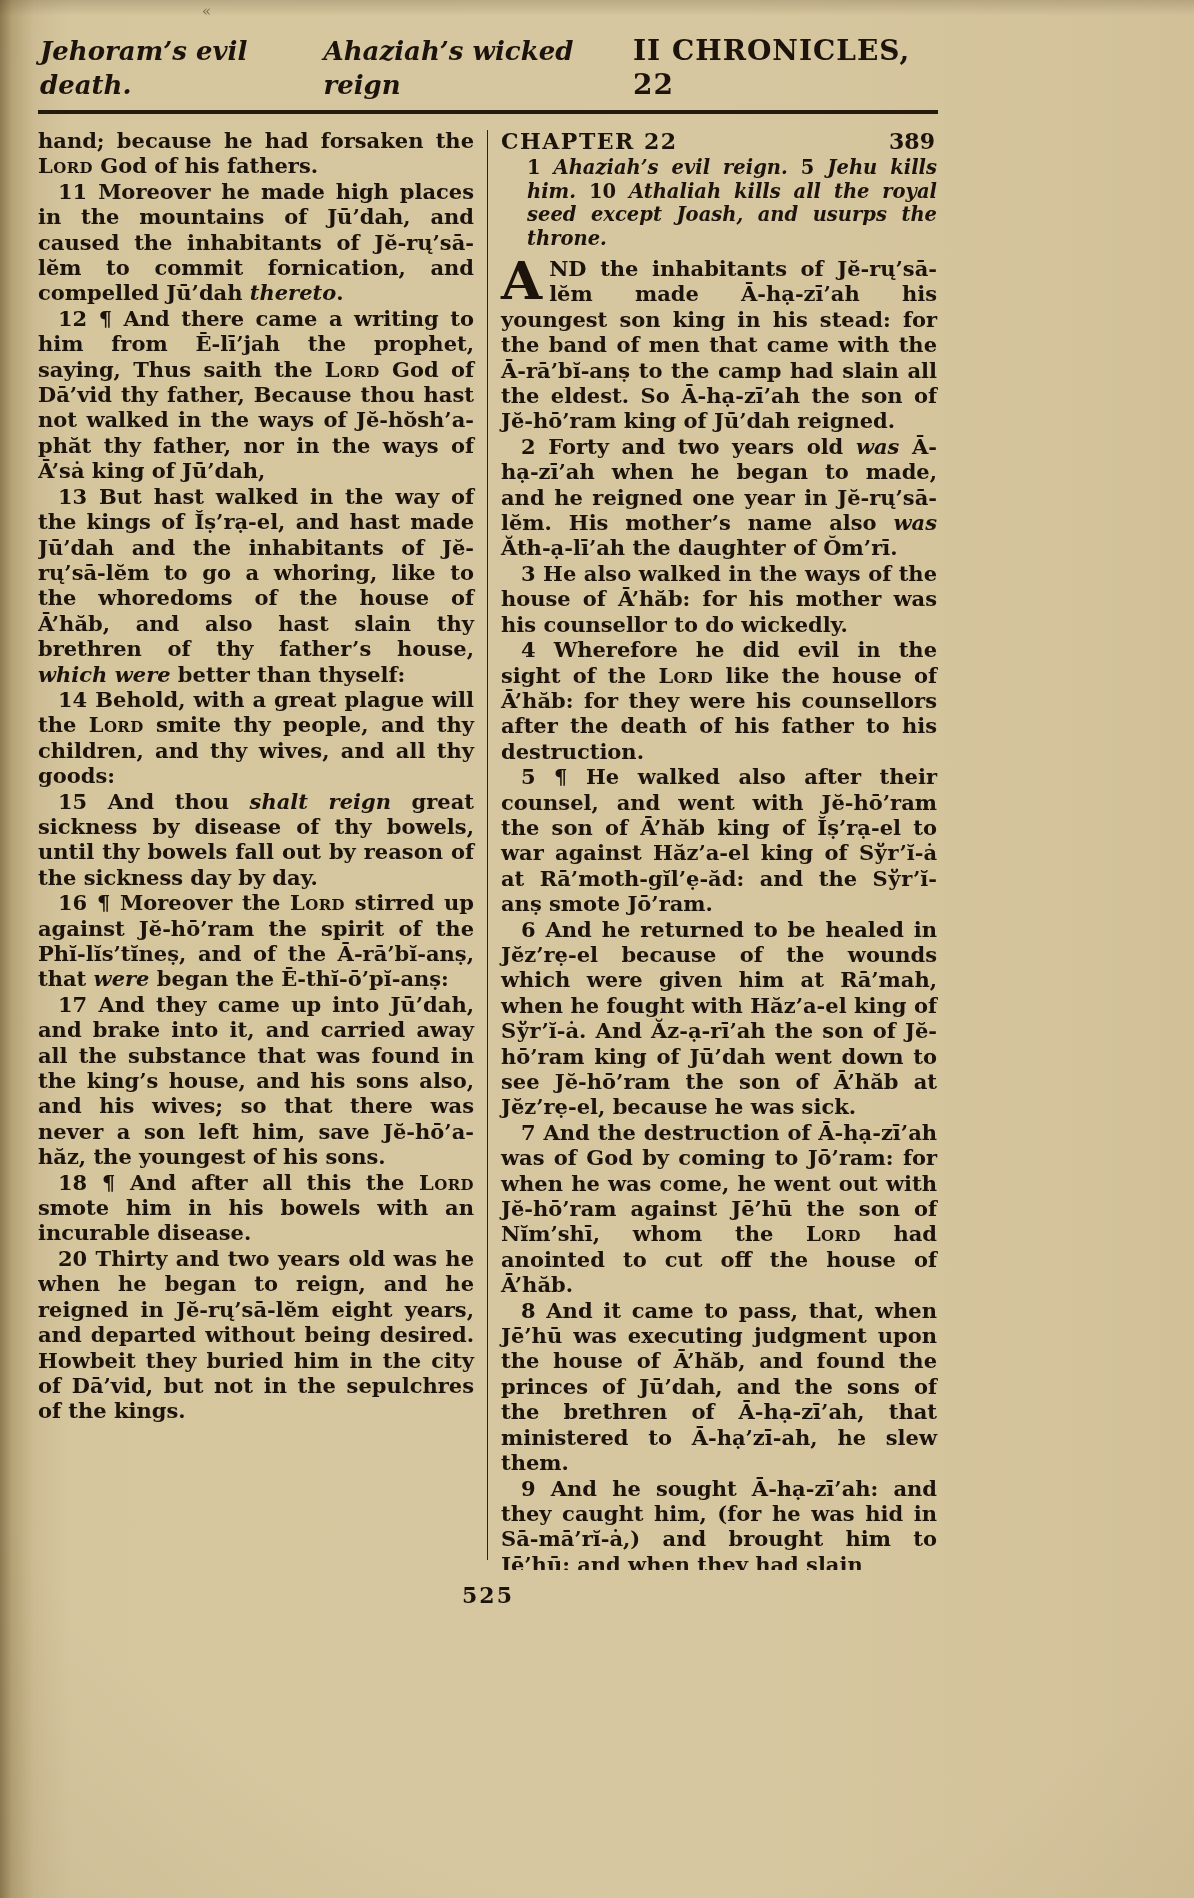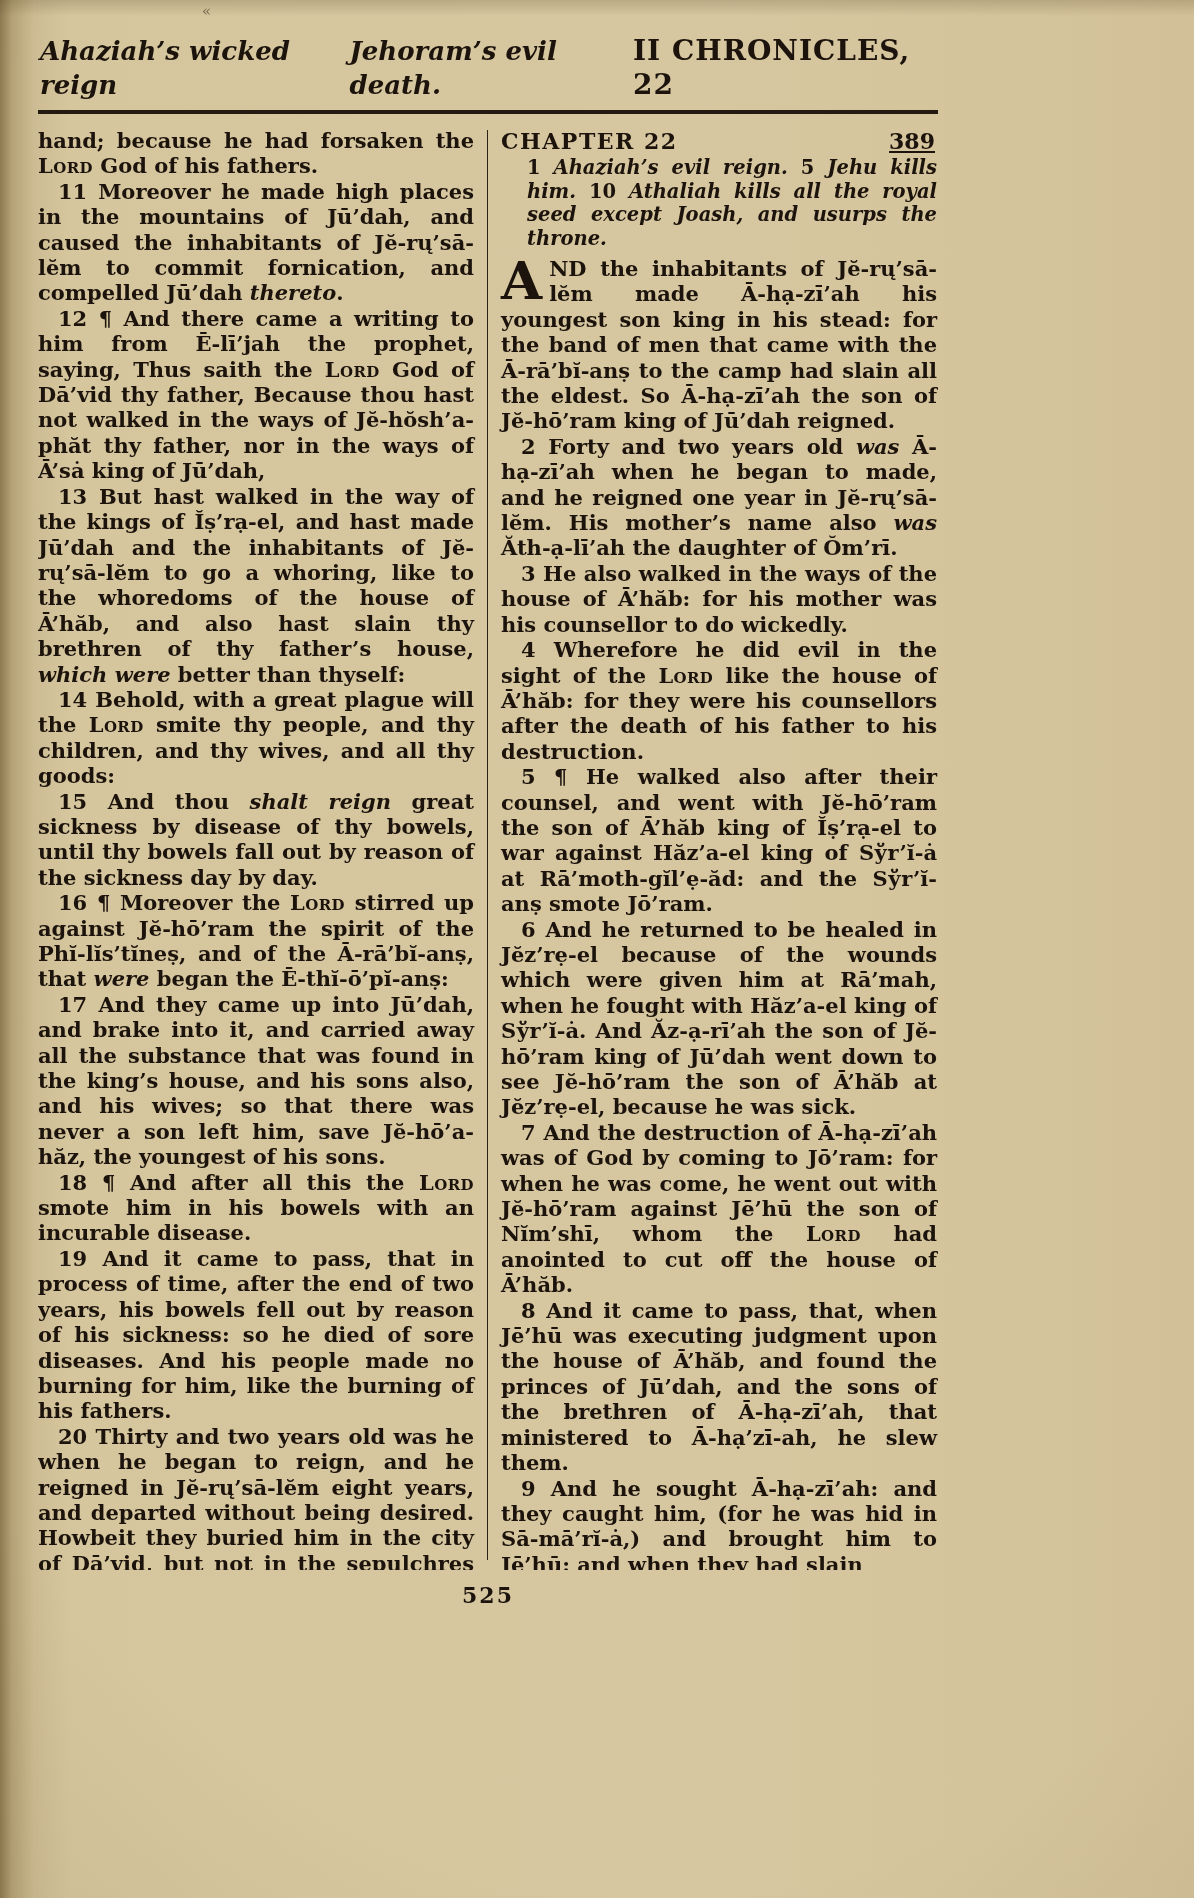--- a/index.html
+++ b/index.html
@@ -40,57 +40,56 @@
   .seg-i{font-style:italic;}
   .seg-sc{font-variant:small-caps;letter-spacing:.4px;}
   .dropcap{
     float:left;font-size:53px;line-height:42px;font-weight:bold;
     margin:3px 7px 0 0;
   }
   .chapter-head{
     position:relative;text-align:left;font-weight:bold;font-size:22px;
     line-height:26px;letter-spacing:1.5px;margin-bottom:2px;
   }
-  .chapter-num{position:absolute;right:2px;top:0;letter-spacing:0;text-decoration:underline;}
+  .chapter-num{position:absolute;right:2px;top:0;letter-spacing:0;}
   p.summary{
     margin:2px 0 6px 0;padding-left:26px;text-align:justify;
     font-size:19.5px;line-height:23.5px;font-weight:bold;
   }
   p.summary .seg-i{font-style:italic;}
   .footer{
     text-align:center;font-weight:bold;font-size:22px;margin-top:12px;letter-spacing:2px;
   }
 </style>
 </head>
 <body>
 
 <div class="page">
   <div class="artifact">«</div>
   <div class="content">
 
     <div class="running-head">
+      <span class="rh-italic">Jehoram’s evil death.</span>
       <span class="rh-italic">Ahaziah’s wicked reign</span>
-      <span class="rh-italic">Jehoram’s evil death.</span>
       <span class="rh-book">II CHRONICLES, 22</span>
     </div>
 
     <div class="head-rule"></div>
 
     <div class="columns">
       <div class="col">
           <p class="verse noindent"><span>hand; because he had forsaken the </span><span class="seg-sc">Lord</span><span> God of his fathers.</span></p>
           <p class="verse"><span>11 Moreover he made high places in the mountains of Jū’dah, and caused the inhabitants of Jĕ-rų’sā-lĕm to commit fornication, and compelled Jū’dah </span><span class="seg-i">thereto</span><span>.</span></p>
           <p class="verse"><span>12 ¶ And there came a writing to him from Ē-lī’jah the prophet, saying, Thus saith the </span><span class="seg-sc">Lord</span><span> God of Dā’vid thy father, Because thou hast not walked in the ways of Jĕ-hŏsh’a-phăt thy father, nor in the ways of Ā’sȧ king of Jū’dah,</span></p>
           <p class="verse"><span>13 But hast walked in the way of the kings of Ĭṣ’rạ-el, and hast made Jū’dah and the inhabitants of Jĕ-rų’sā-lĕm to go a whoring, like to the whoredoms of the house of Ā’hăb, and also hast slain thy brethren of thy father’s house, </span><span class="seg-i">which were</span><span> better than thyself:</span></p>
           <p class="verse"><span>14 Behold, with a great plague will the </span><span class="seg-sc">Lord</span><span> smite thy people, and thy children, and thy wives, and all thy goods:</span></p>
           <p class="verse"><span>15 And thou </span><span class="seg-i">shalt reign</span><span> great sickness by disease of thy bowels, until thy bowels fall out by reason of the sickness day by day.</span></p>
           <p class="verse"><span>16 ¶ Moreover the </span><span class="seg-sc">Lord</span><span> stirred up against Jĕ-hō’ram the spirit of the Phĭ-lĭs’tĭneṣ, and of the Ā-rā’bĭ-anṣ, that </span><span class="seg-i">were</span><span> began the Ē-thĭ-ō’pĭ-anṣ:</span></p>
           <p class="verse"><span>17 And they came up into Jū’dah, and brake into it, and carried away all the substance that was found in the king’s house, and his sons also, and his wives; so that there was never a son left him, save Jĕ-hō’a-hăz, the youngest of his sons.</span></p>
           <p class="verse"><span>18 ¶ And after all this the </span><span class="seg-sc">Lord</span><span> smote him in his bowels with an incurable disease.</span></p>
-          <p class="verse"><span>19 And it came to pass, that in process of time, after the end of two years, his bowels fell out by reason of his sickness: so he died of sore diseases. And his people made no burning for him, like the burning of his fathers.</span></p>
           <p class="verse"><span>20 Thirty and two years old was he when he began to reign, and he reigned in Jĕ-rų’sā-lĕm eight years, and departed without being desired. Howbeit they buried him in the city of Dā’vid, but not in the sepulchres of the kings.</span></p>
         </div>
       <div class="divider"></div>
       <div class="col">
         <div class="chapter-head">
           <span>CHAPTER 22</span>
           <span class="chapter-num">389</span>
         </div>
         <p class="summary"><span>1 </span><span class="seg-i">Ahaziah’s evil reign.</span><span> 5 </span><span class="seg-i">Jehu kills him.</span><span> 10 </span><span class="seg-i">Athaliah kills all the royal seed except Joash, and usurps the throne.</span></p>
         <div>

